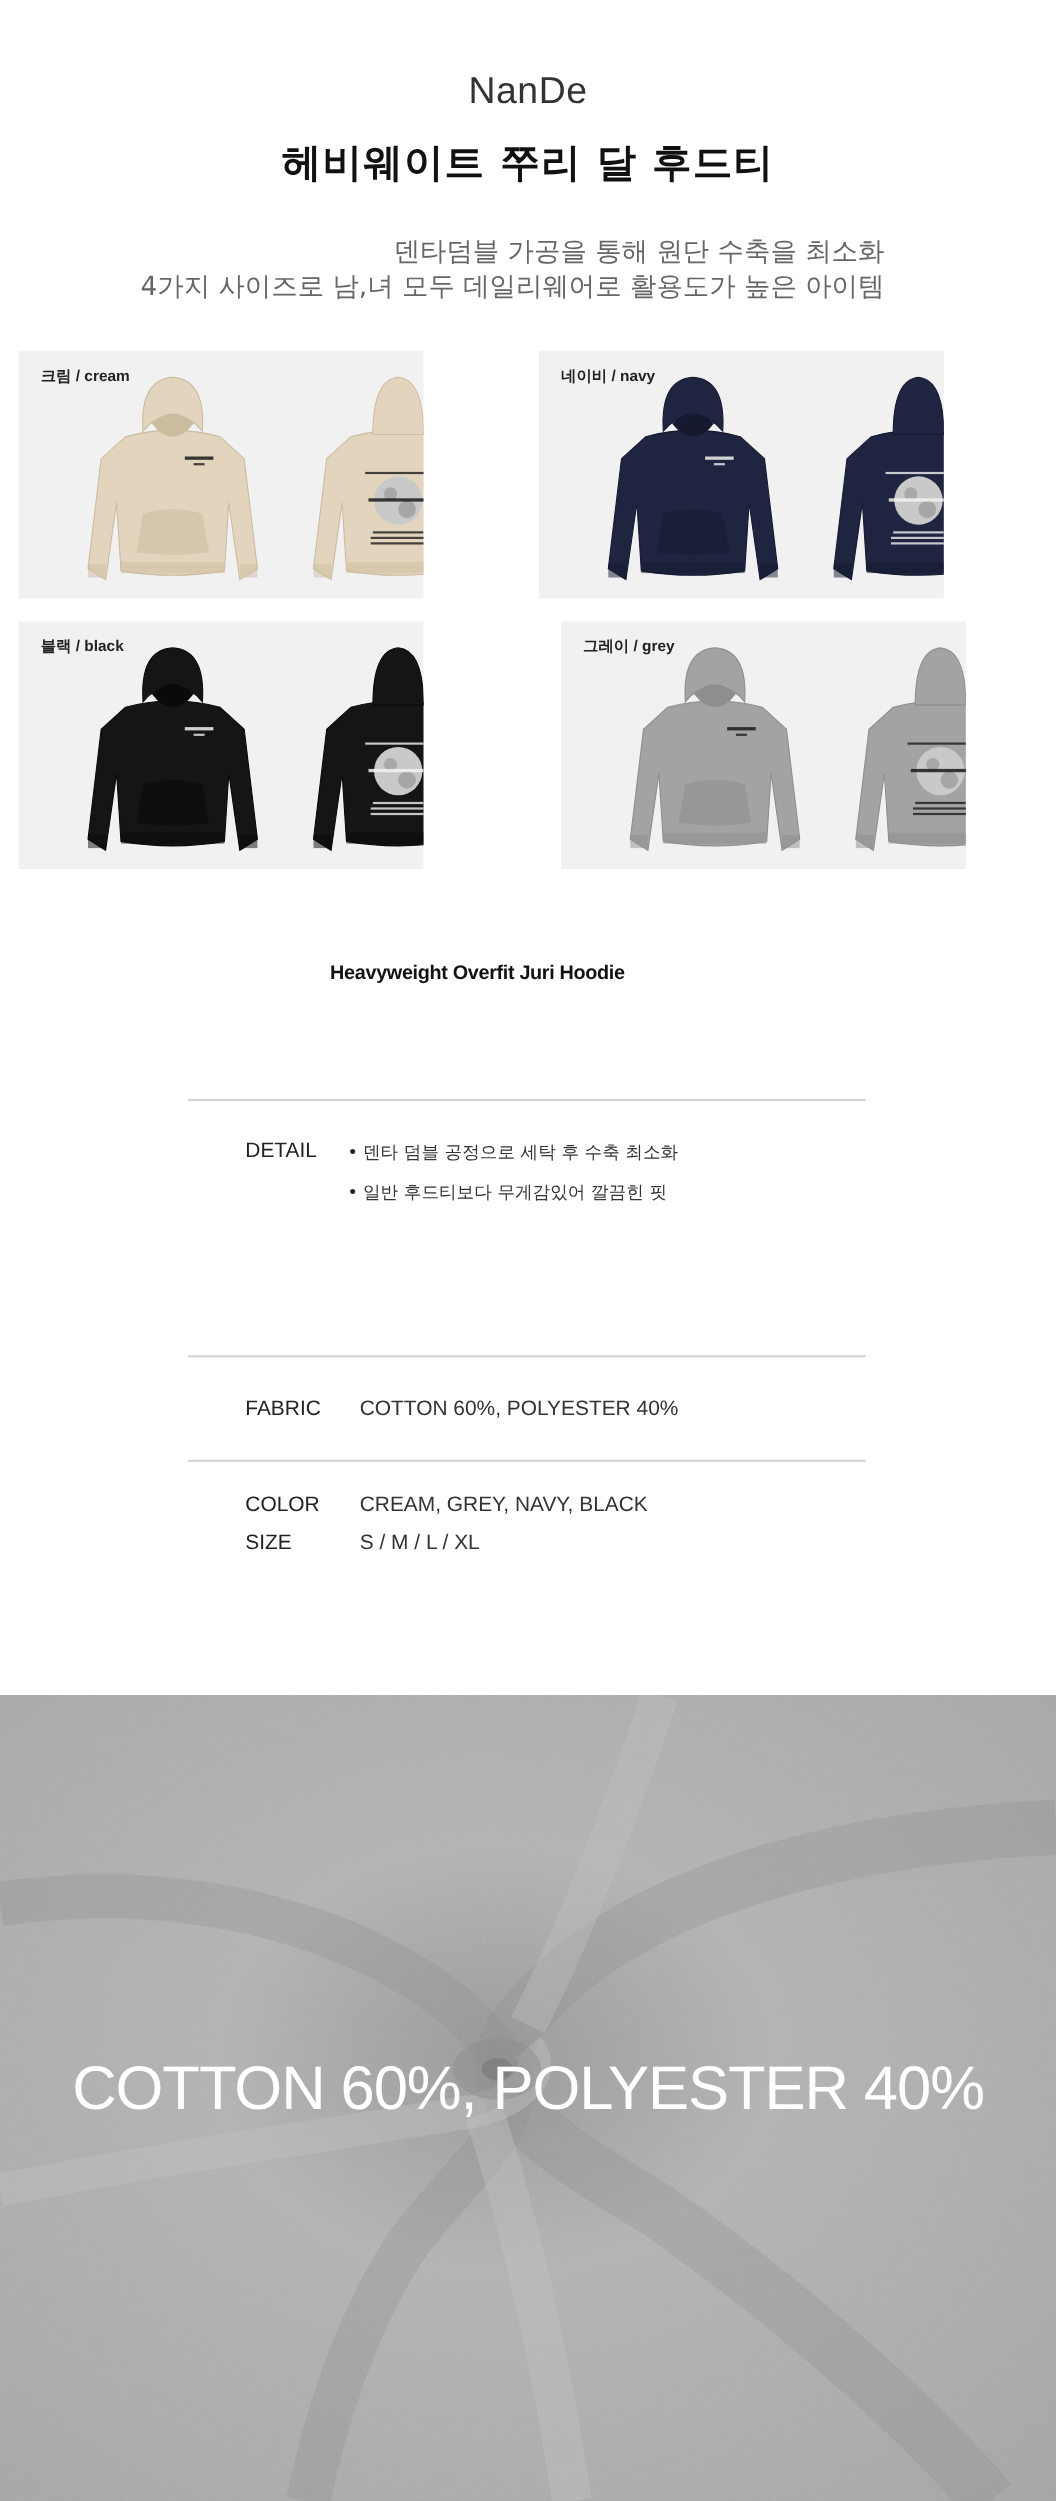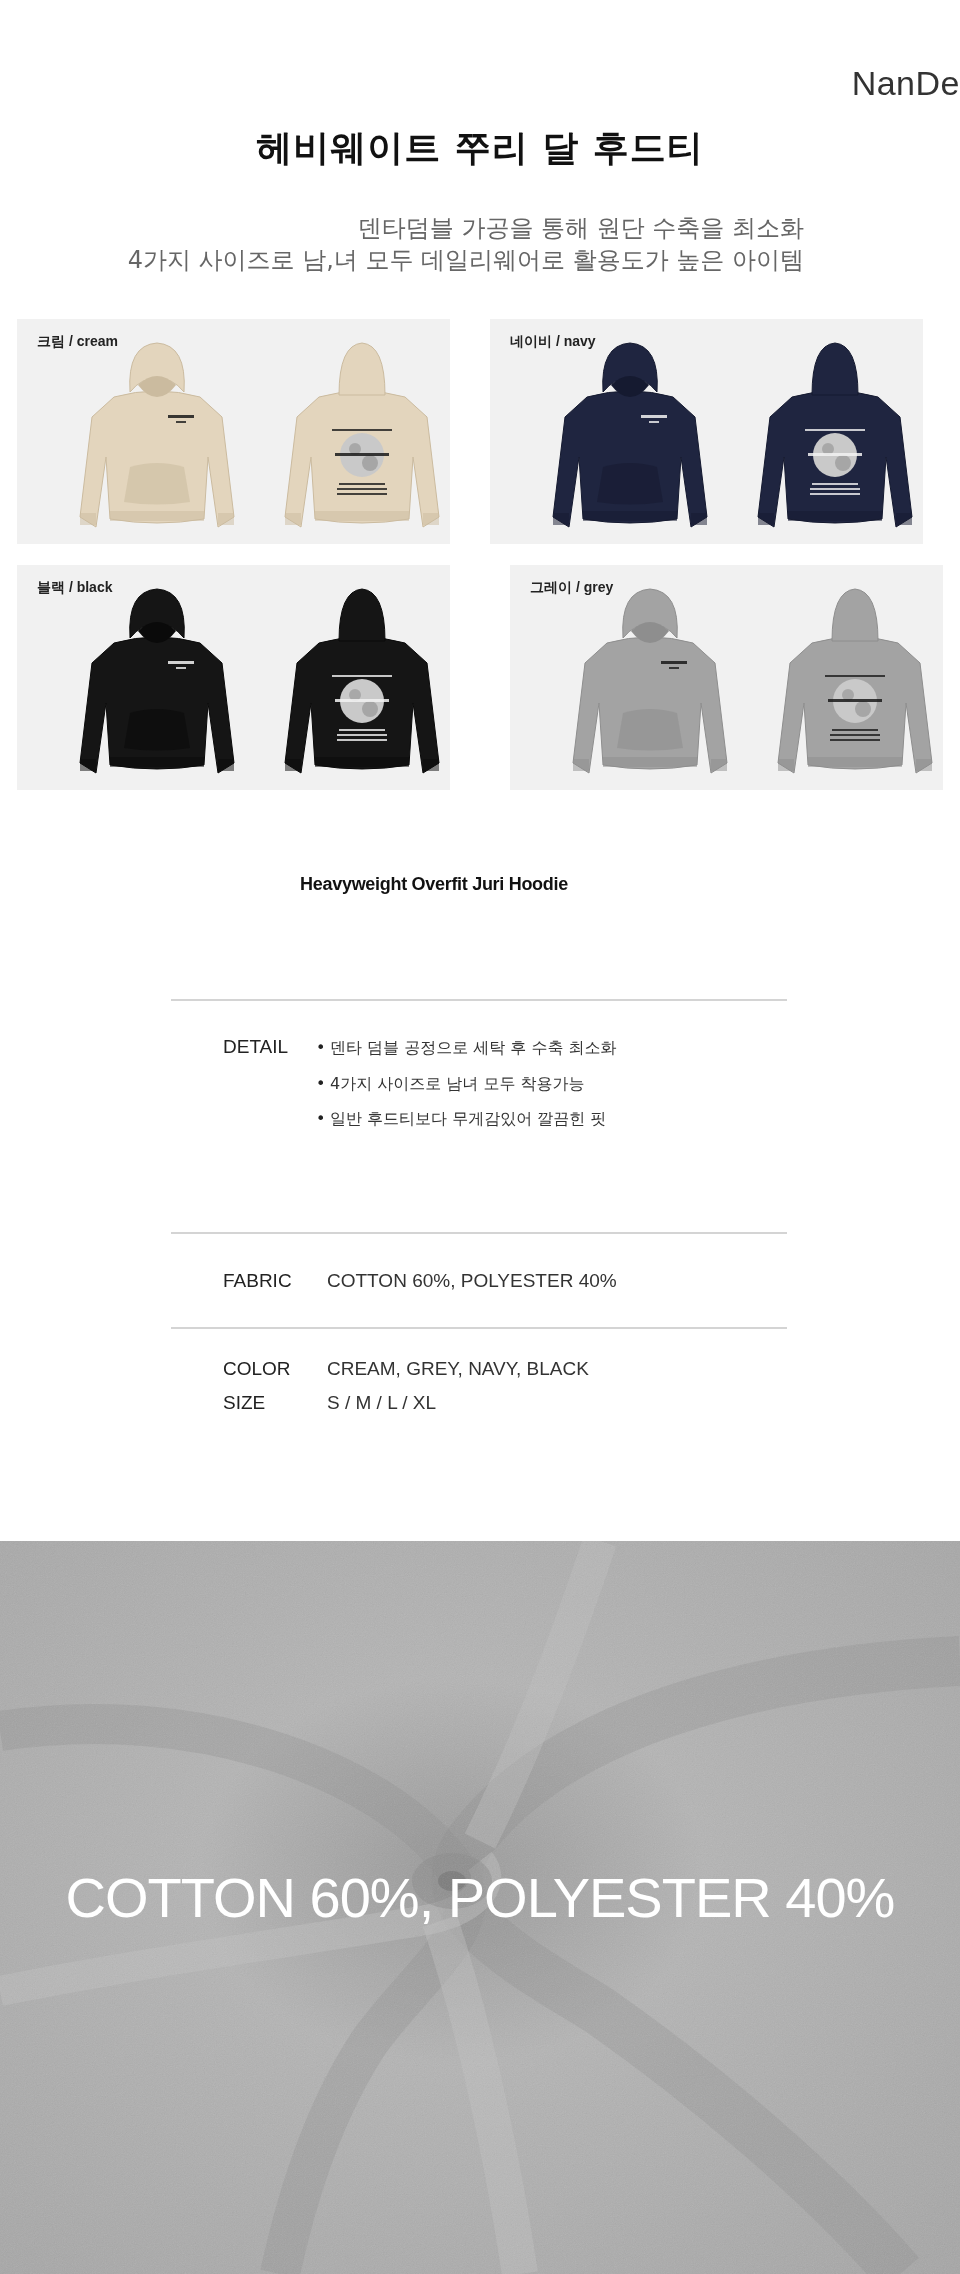--- a/index.html
+++ b/index.html
@@ -1,25 +1,25 @@
 <!DOCTYPE html>
 <html><head>
 <meta charset="utf-8">
 <style>
   * { box-sizing: border-box; margin: 0; padding: 0; }
   html, body { width: 960px; background: #ffffff; }
   body { position: relative; height: 2274px; overflow: hidden; font-family: "DejaVu Sans", "Liberation Sans", sans-serif; color: #111; }
 
-  .brand { position: absolute; top: 64px; left: 0; width: 960px; text-align: right; font-family: "Liberation Sans", sans-serif; font-size: 34px; font-weight: 300; color: #333; letter-spacing: 0.5px; }
+  .brand { position: absolute; top: 64px; left: 0; width: 960px; text-align: center; font-family: "Liberation Sans", sans-serif; font-size: 34px; font-weight: 300; color: #333; letter-spacing: 0.5px; }
   .title-ko { position: absolute; top: 124px; left: 0; width: 960px; text-align: center; font-size: 36px; font-weight: bold; color: #111; letter-spacing: 1px; }
   .sub { position: absolute; left: 0; width: 804px; text-align: right; font-size: 24px; color: #666; }
   .sub.l1 { top: 212px; }
   .sub.l2 { top: 244px; }
 
-  .panel { position: absolute; width: 433px; height: 225px; background: #f1f1f1; overflow: hidden; }
+  .panel { position: absolute; width: 368px; height: 225px; background: #f1f1f1; overflow: hidden; }
   .panel .label { position: absolute; top: 14px; left: 20px; font-family: "Liberation Sans", sans-serif; font-weight: bold; font-size: 14px; color: #222; z-index: 3; }
   .hoodie { position: absolute; top: 18px; width: 170px; height: 200px; }
   .hoodie.front { left: 55px; }
   .hoodie.back { left: 260px; }
 
   .title-en { position: absolute; top: 874px; left: 0; width: 868px; text-align: center; font-family: "Liberation Sans", sans-serif; font-size: 18px; font-weight: bold; color: #111; letter-spacing: -0.3px; }
 
   .rule { position: absolute; left: 171px; width: 616px; height: 2px; background: #d4d4d4; }
   .spec-label { position: absolute; left: 223px; font-family: "Liberation Sans", sans-serif; font-size: 19px; color: #222; }
   .spec-value { position: absolute; left: 327px; font-family: "Liberation Sans", sans-serif; font-size: 19px; color: #333; }
@@ -163,21 +163,20 @@
       <rect x="60" y="156" width="50" height="2" fill="#1a1a1a" opacity="0.8"></rect>
   </svg></div>
   </div>
 
 <div class="title-en">Heavyweight Overfit Juri Hoodie</div>
 
 <div class="rule" style="top:999px;"></div>
 <div class="spec-label" style="top:1036px;">DETAIL</div>
 <ul class="detail-list">
   <li>덴타 덤블 공정으로 세탁 후 수축 최소화</li>
-  <li>4가지 사이즈로 남녀 모두 착용가능</li>
   <li>일반 후드티보다 무게감있어 깔끔힌 핏</li>
 </ul>
 <div class="rule" style="top:1232px;"></div>
 <div class="spec-label" style="top:1270px;">FABRIC</div>
 <div class="spec-value" style="top:1270px;">COTTON 60%, POLYESTER 40%</div>
 <div class="rule" style="top:1327px;"></div>
 <div class="spec-label" style="top:1358px;">COLOR</div>
 <div class="spec-value" style="top:1358px;">CREAM, GREY, NAVY, BLACK</div>
 <div class="spec-label" style="top:1392px;">SIZE</div>
 <div class="spec-value" style="top:1392px;">S / M / L / XL</div>

